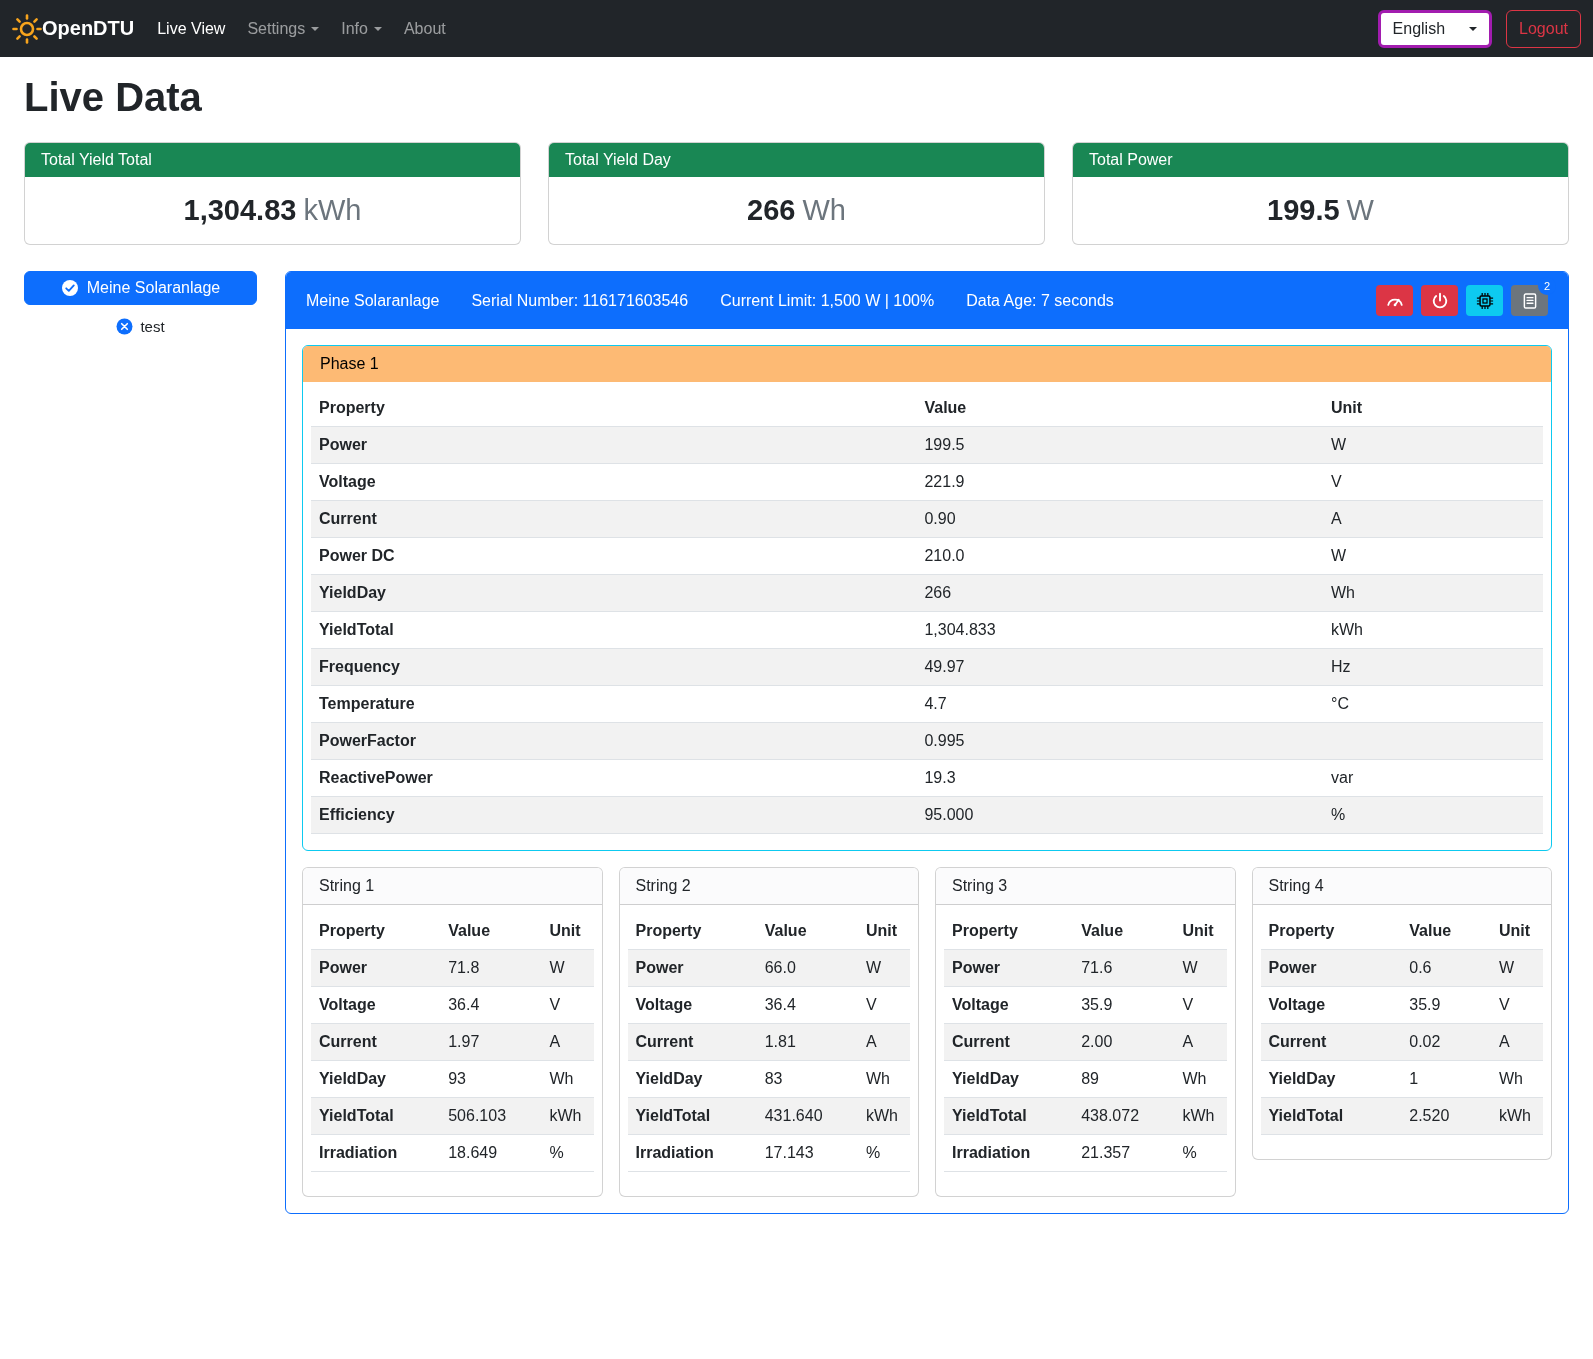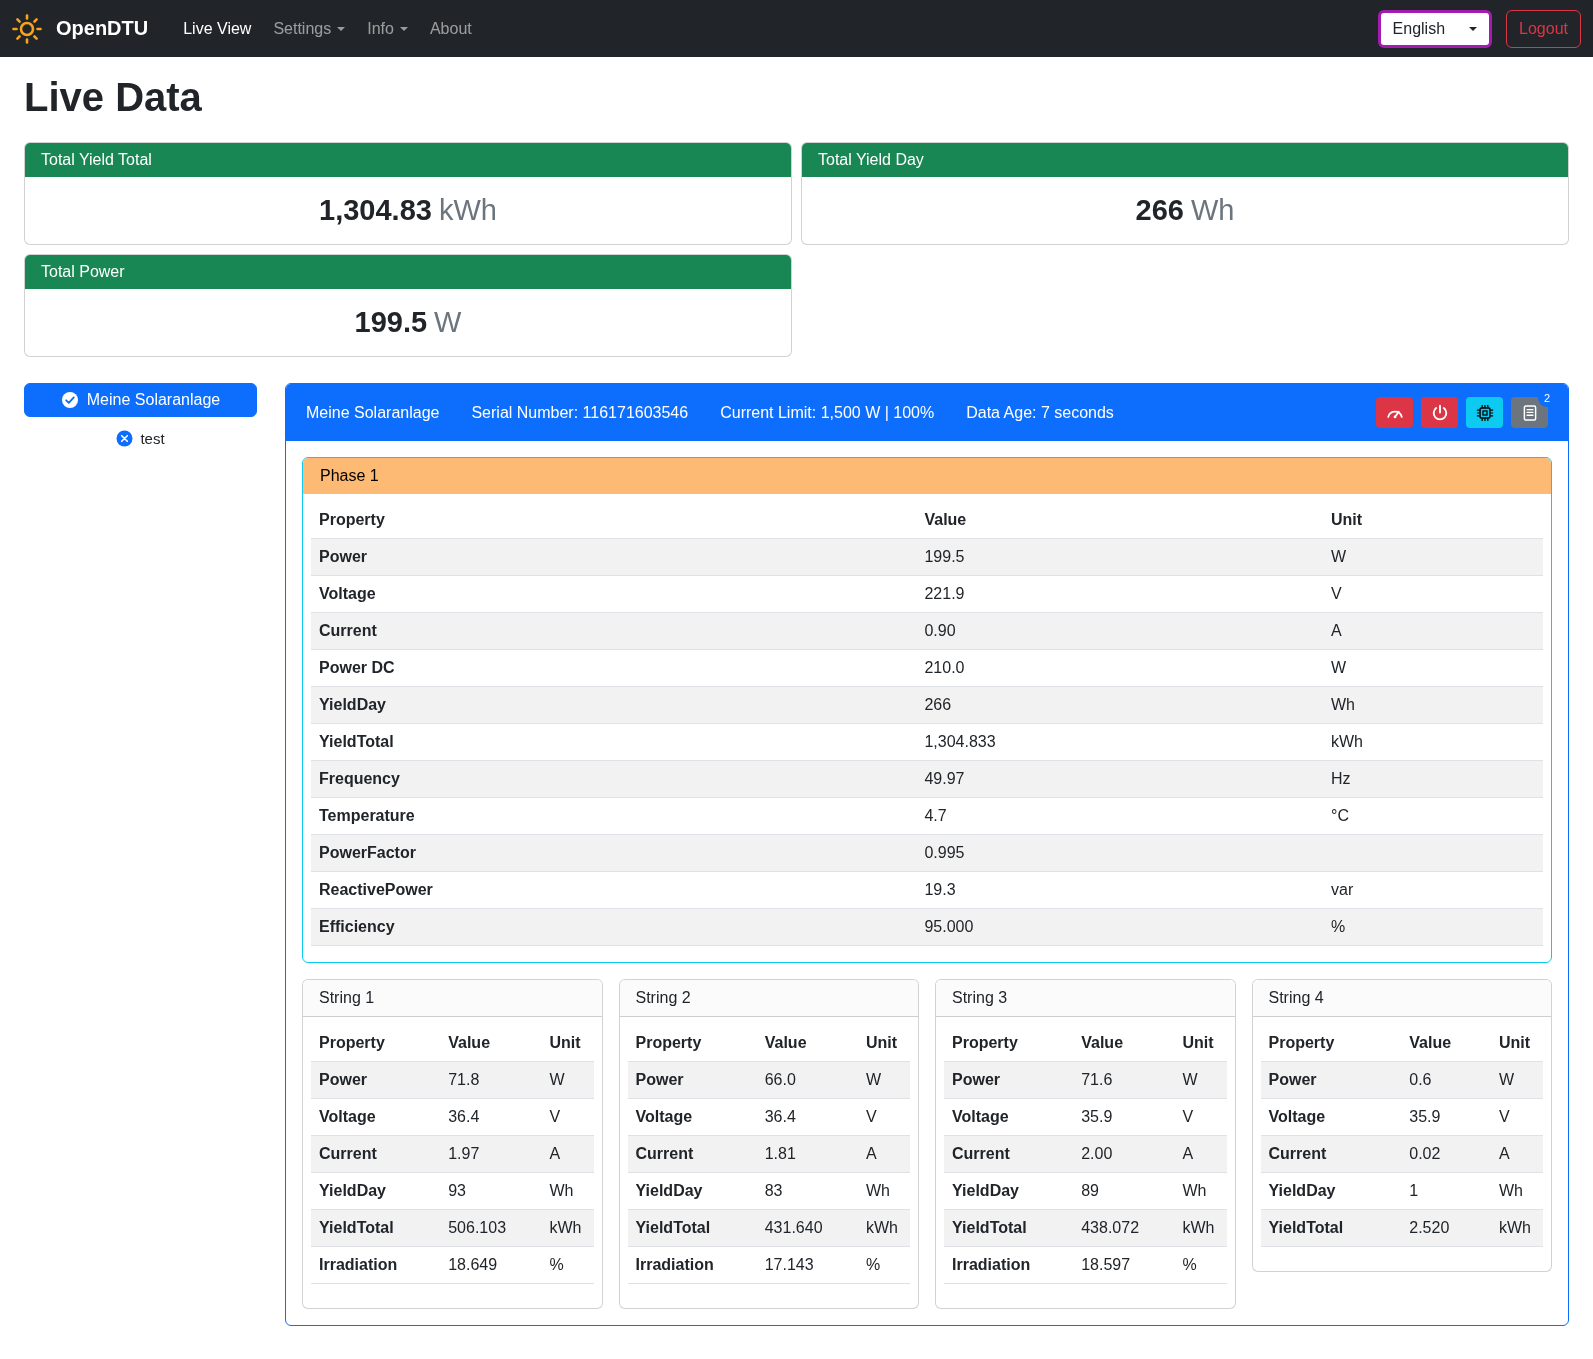--- a/index.html
+++ b/index.html
@@ -14,23 +14,23 @@
 
   
   .navbar {
     height: 57px;
     background: #212529;
     display: flex;
     align-items: center;
     padding: 0 12px;
   }
   .brand {
-    display: flex; align-items: center; gap: 14px;
+    display: flex; align-items: center; gap: 0;
     color: #fff; font-size: 20px; font-weight: 600;
-    margin-right: 24px; cursor: pointer;
+    margin-right: 12px; cursor: pointer;
   }
   .nav-links { display: flex; align-items: center; }
   .nav-links .nav-link {
     color: rgba(255,255,255,0.55);
     padding: 8px 11px;
     cursor: pointer;
     display: inline-flex; align-items: center;
     text-decoration: none;
   }
   .nav-links .nav-link.active { color: #fff; }
@@ -54,22 +54,22 @@
     border: 1px solid #dc3545; color: #dc3545;
     border-radius: 6px; height: 38px; padding: 6px 12px;
     font-size: 16px; font-family: Liberation Sans, sans-serif; cursor: pointer;
   }
 
   
   .container { padding: 10px 24px 24px 24px; }
   h1.page-title { font-size: 40px; font-weight: 700; margin: 8px 0 22px 0; }
 
   .summary-grid {
-    display: grid; grid-template-columns: repeat(2, 1fr);
-    gap: 9px; margin-bottom: 26px;
+    display: grid; grid-template-columns: repeat(3, 1fr);
+    gap: 27px; margin-bottom: 26px;
   }
   .summary-card {
     border: 1px solid rgba(0,0,0,0.175);
     border-radius: 6px; overflow: hidden;
     background: #fff;
   }
   .summary-header {
     background: #198754; color: #fff;
     padding: 8px 16px; font-size: 16px;
   }
@@ -527,21 +527,21 @@
                       <td class="val">89</td>
                       <td class="unit-col">Wh</td>
                     </tr>
                   <tr>
                       <td class="prop">YieldTotal</td>
                       <td class="val">438.072</td>
                       <td class="unit-col">kWh</td>
                     </tr>
                   <tr>
                       <td class="prop">Irradiation</td>
-                      <td class="val">18.597</td>
+                      <td class="val">21.357</td>
                       <td class="unit-col">%</td>
                     </tr>
                 </tbody>
               </table>
             </div>
           </div>
 
           <div class="string-card">
             <div class="string-header">String 4</div>
             <div class="string-body">

